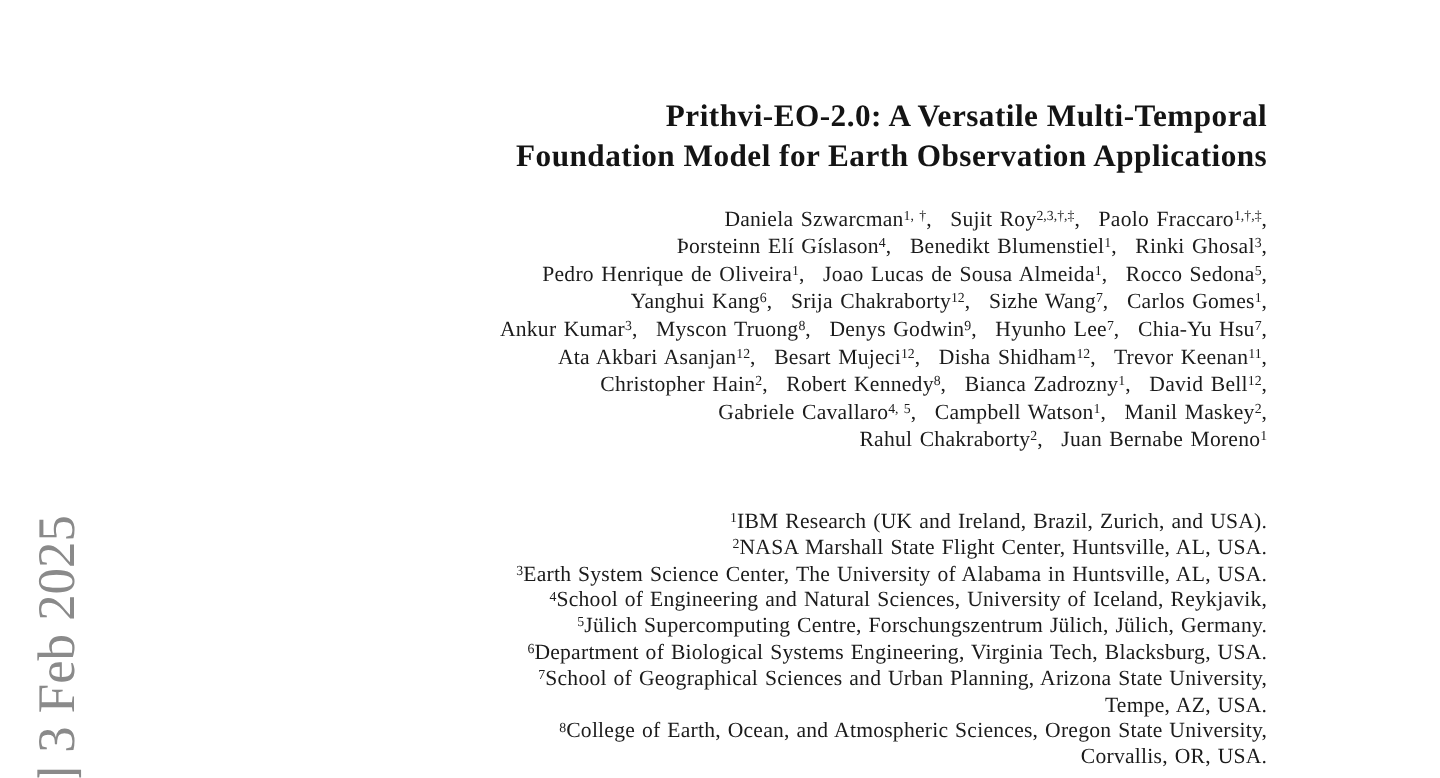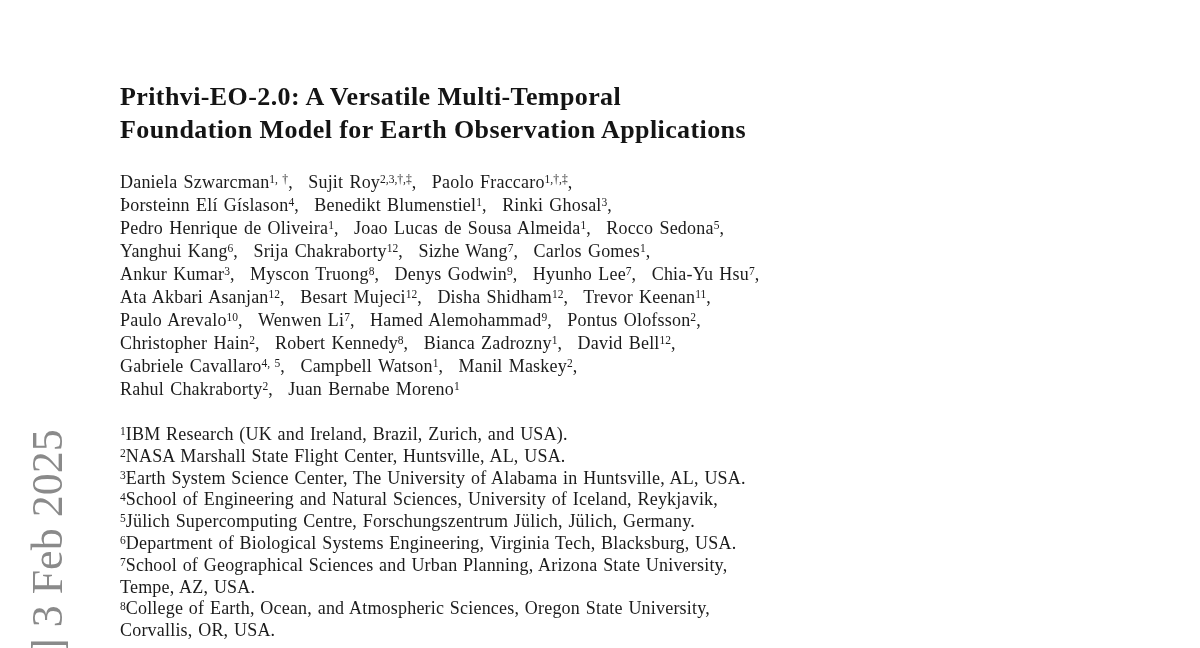--- a/index.html
+++ b/index.html
@@ -22,23 +22,23 @@
     transform-origin: 0 0;
     font-size: 44px;
     letter-spacing: 0px;
     white-space: nowrap;
     color: #8a8a8a;
     font-family: "Liberation Serif", "DejaVu Serif", serif;
   }
 
   .content {
     position: absolute;
-    left: 120px;
+    left: 136px;
     width: 920px;
-    text-align: left;
+    text-align: right;
   }
 
   .title-block {
     top: 80px;
     font-size: 26px;
     font-weight: bold;
     line-height: 33px;
     letter-spacing: 0.4px;
     color: #141414;
   }
@@ -80,21 +80,20 @@
     <div>Foundation Model for Earth Observation Applications</div>
   </div>
 
   <div class="content authors-block" style="position:absolute;">
       <div><span>Daniela Szwarcman</span><sup>1, †</sup><span>,  </span><span>Sujit Roy</span><sup>2,3,†,‡</sup><span>,  </span><span>Paolo Fraccaro</span><sup>1,†,‡</sup><span>,</span></div>
       <div><span>Þorsteinn Elí Gíslason</span><sup>4</sup><span>,  </span><span>Benedikt Blumenstiel</span><sup>1</sup><span>,  </span><span>Rinki Ghosal</span><sup>3</sup><span>,</span></div>
       <div><span>Pedro Henrique de Oliveira</span><sup>1</sup><span>,  </span><span>Joao Lucas de Sousa Almeida</span><sup>1</sup><span>,  </span><span>Rocco Sedona</span><sup>5</sup><span>,</span></div>
       <div><span>Yanghui Kang</span><sup>6</sup><span>,  </span><span>Srija Chakraborty</span><sup>12</sup><span>,  </span><span>Sizhe Wang</span><sup>7</sup><span>,  </span><span>Carlos Gomes</span><sup>1</sup><span>,</span></div>
       <div><span>Ankur Kumar</span><sup>3</sup><span>,  </span><span>Myscon Truong</span><sup>8</sup><span>,  </span><span>Denys Godwin</span><sup>9</sup><span>,  </span><span>Hyunho Lee</span><sup>7</sup><span>,  </span><span>Chia-Yu Hsu</span><sup>7</sup><span>,</span></div>
       <div><span>Ata Akbari Asanjan</span><sup>12</sup><span>,  </span><span>Besart Mujeci</span><sup>12</sup><span>,  </span><span>Disha Shidham</span><sup>12</sup><span>,  </span><span>Trevor Keenan</span><sup>11</sup><span>,</span></div>
-      <div><span>Paulo Arevalo</span><sup>10</sup><span>,  </span><span>Wenwen Li</span><sup>7</sup><span>,  </span><span>Hamed Alemohammad</span><sup>9</sup><span>,  </span><span>Pontus Olofsson</span><sup>2</sup><span>,</span></div>
       <div><span>Christopher Hain</span><sup>2</sup><span>,  </span><span>Robert Kennedy</span><sup>8</sup><span>,  </span><span>Bianca Zadrozny</span><sup>1</sup><span>,  </span><span>David Bell</span><sup>12</sup><span>,</span></div>
       <div><span>Gabriele Cavallaro</span><sup>4, 5</sup><span>,  </span><span>Campbell Watson</span><sup>1</sup><span>,  </span><span>Manil Maskey</span><sup>2</sup><span>,</span></div>
       <div><span>Rahul Chakraborty</span><sup>2</sup><span>,  </span><span>Juan Bernabe Moreno</span><sup>1</sup><span></span></div>
     </div>
 
   <div class="content affiliations-block" style="position:absolute;">
       <div><sup>1</sup><span>IBM Research (UK and Ireland, Brazil, Zurich, and USA).</span></div>
       <div><sup>2</sup><span>NASA Marshall State Flight Center, Huntsville, AL, USA.</span></div>
       <div><sup>3</sup><span>Earth System Science Center, The University of Alabama in Huntsville, AL, USA.</span></div>
       <div><sup>4</sup><span>School of Engineering and Natural Sciences, University of Iceland, Reykjavik,</span></div>

